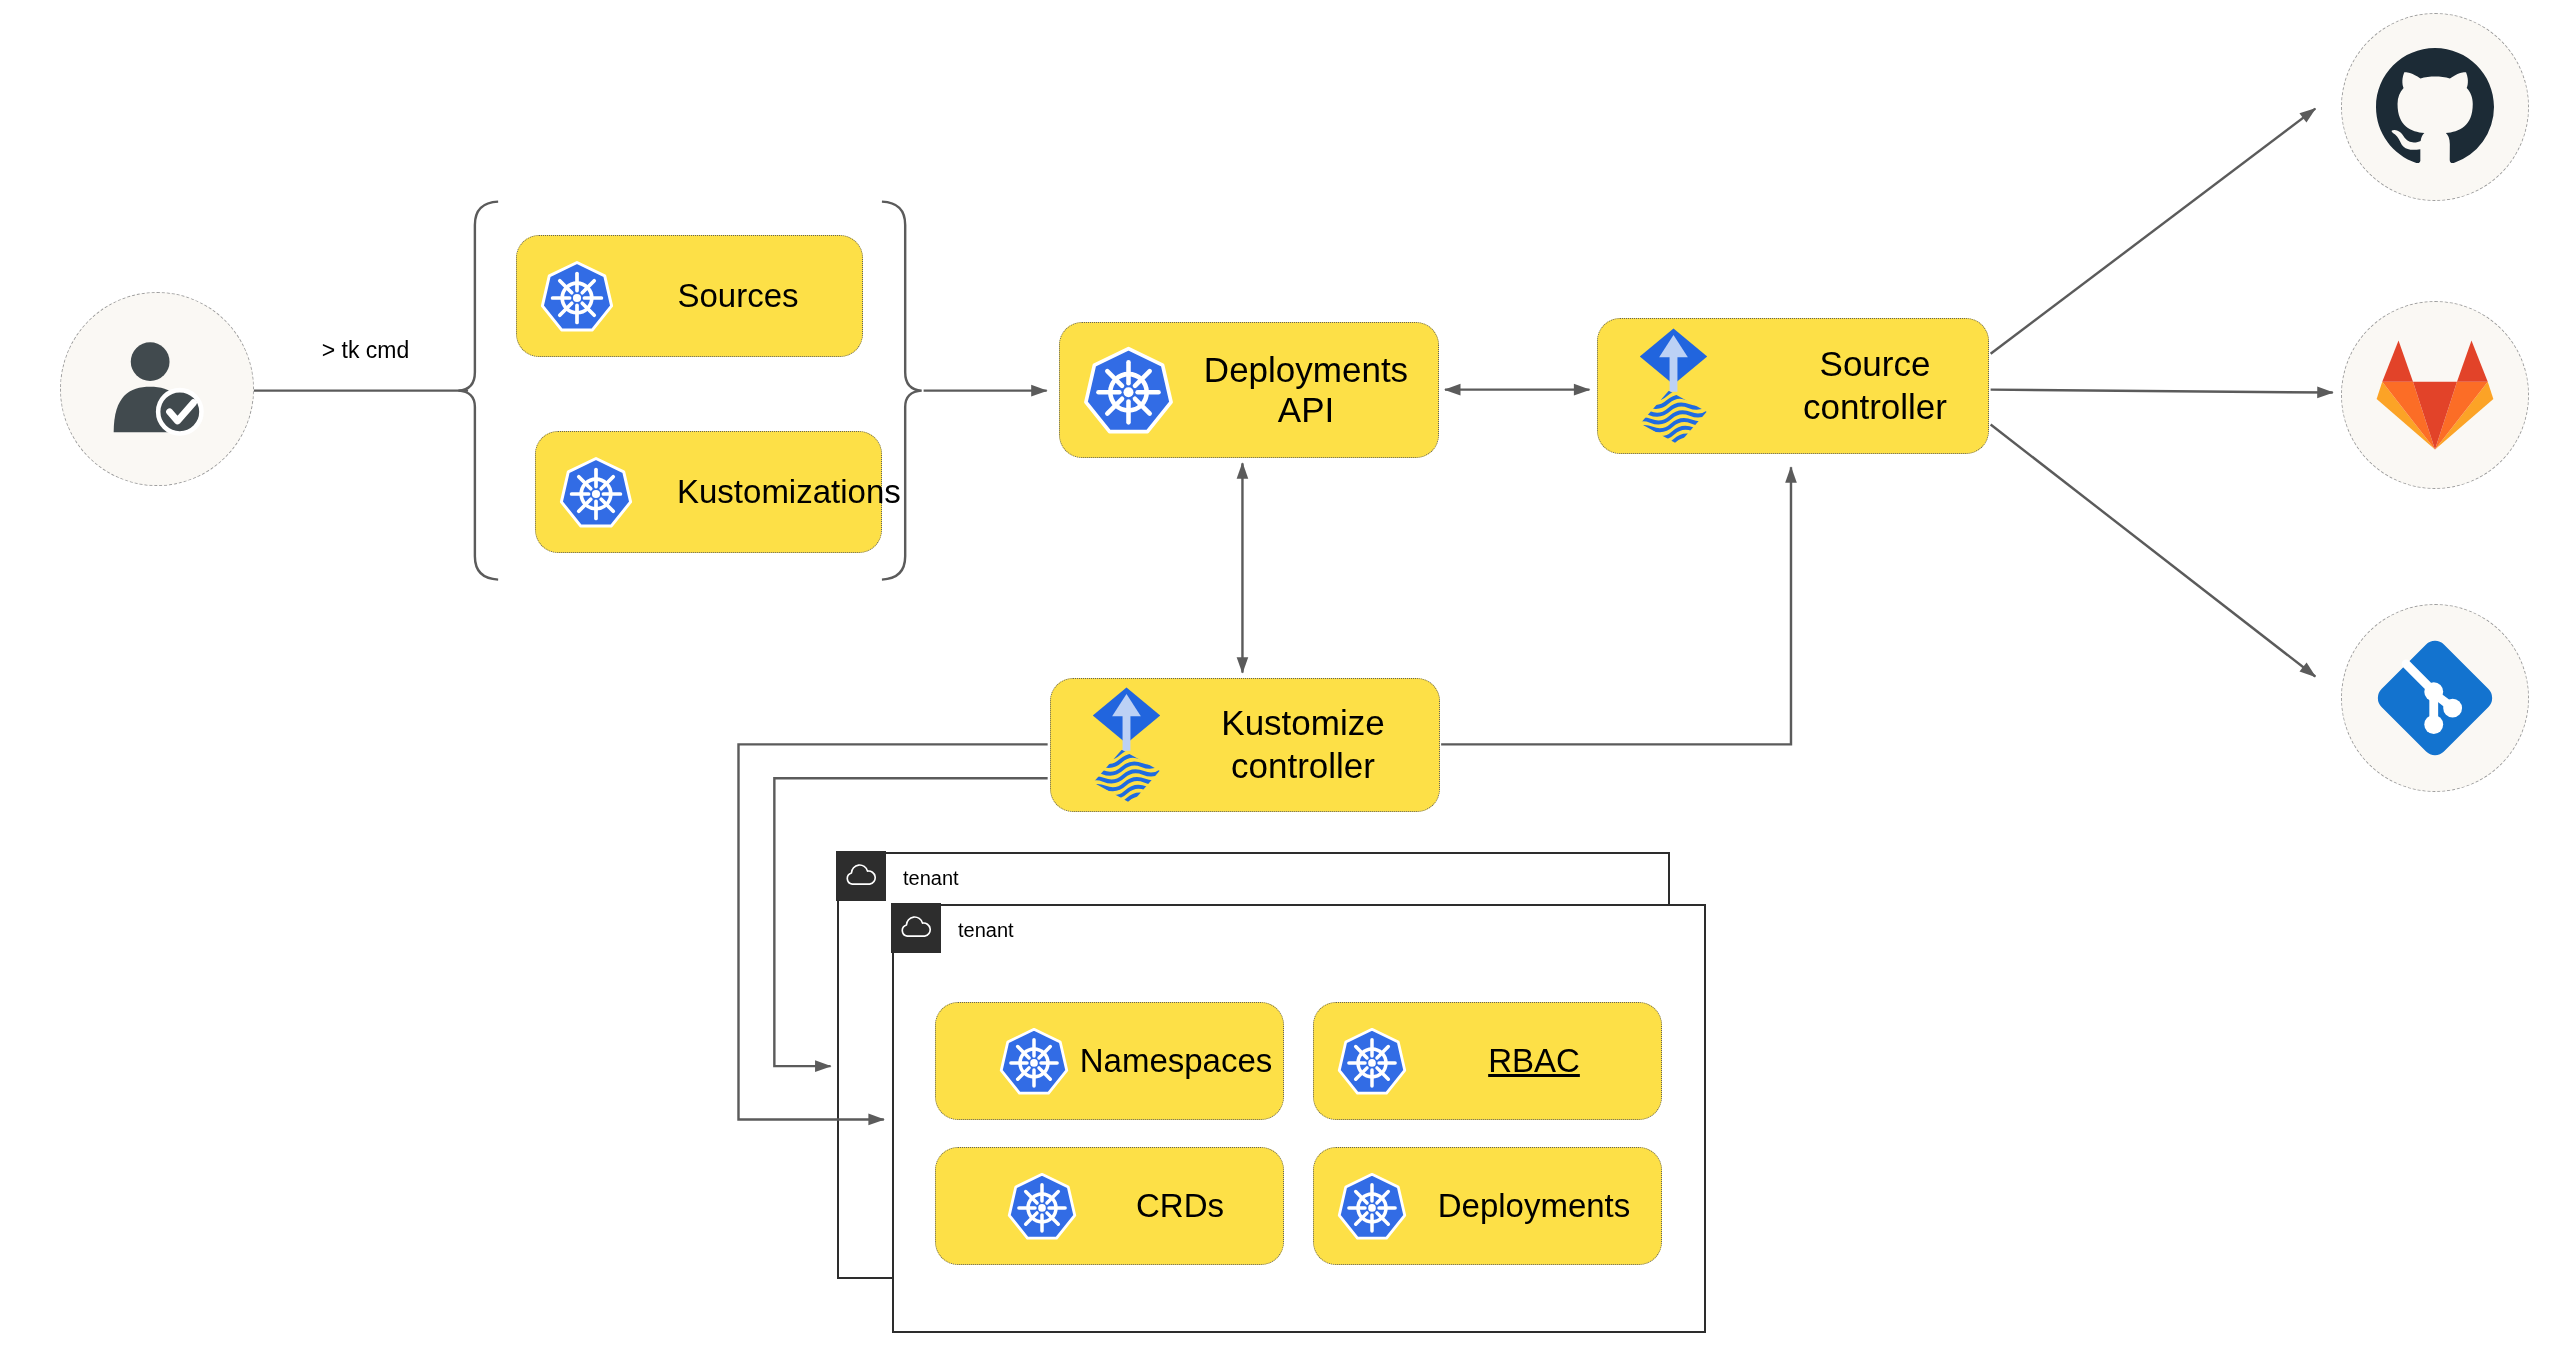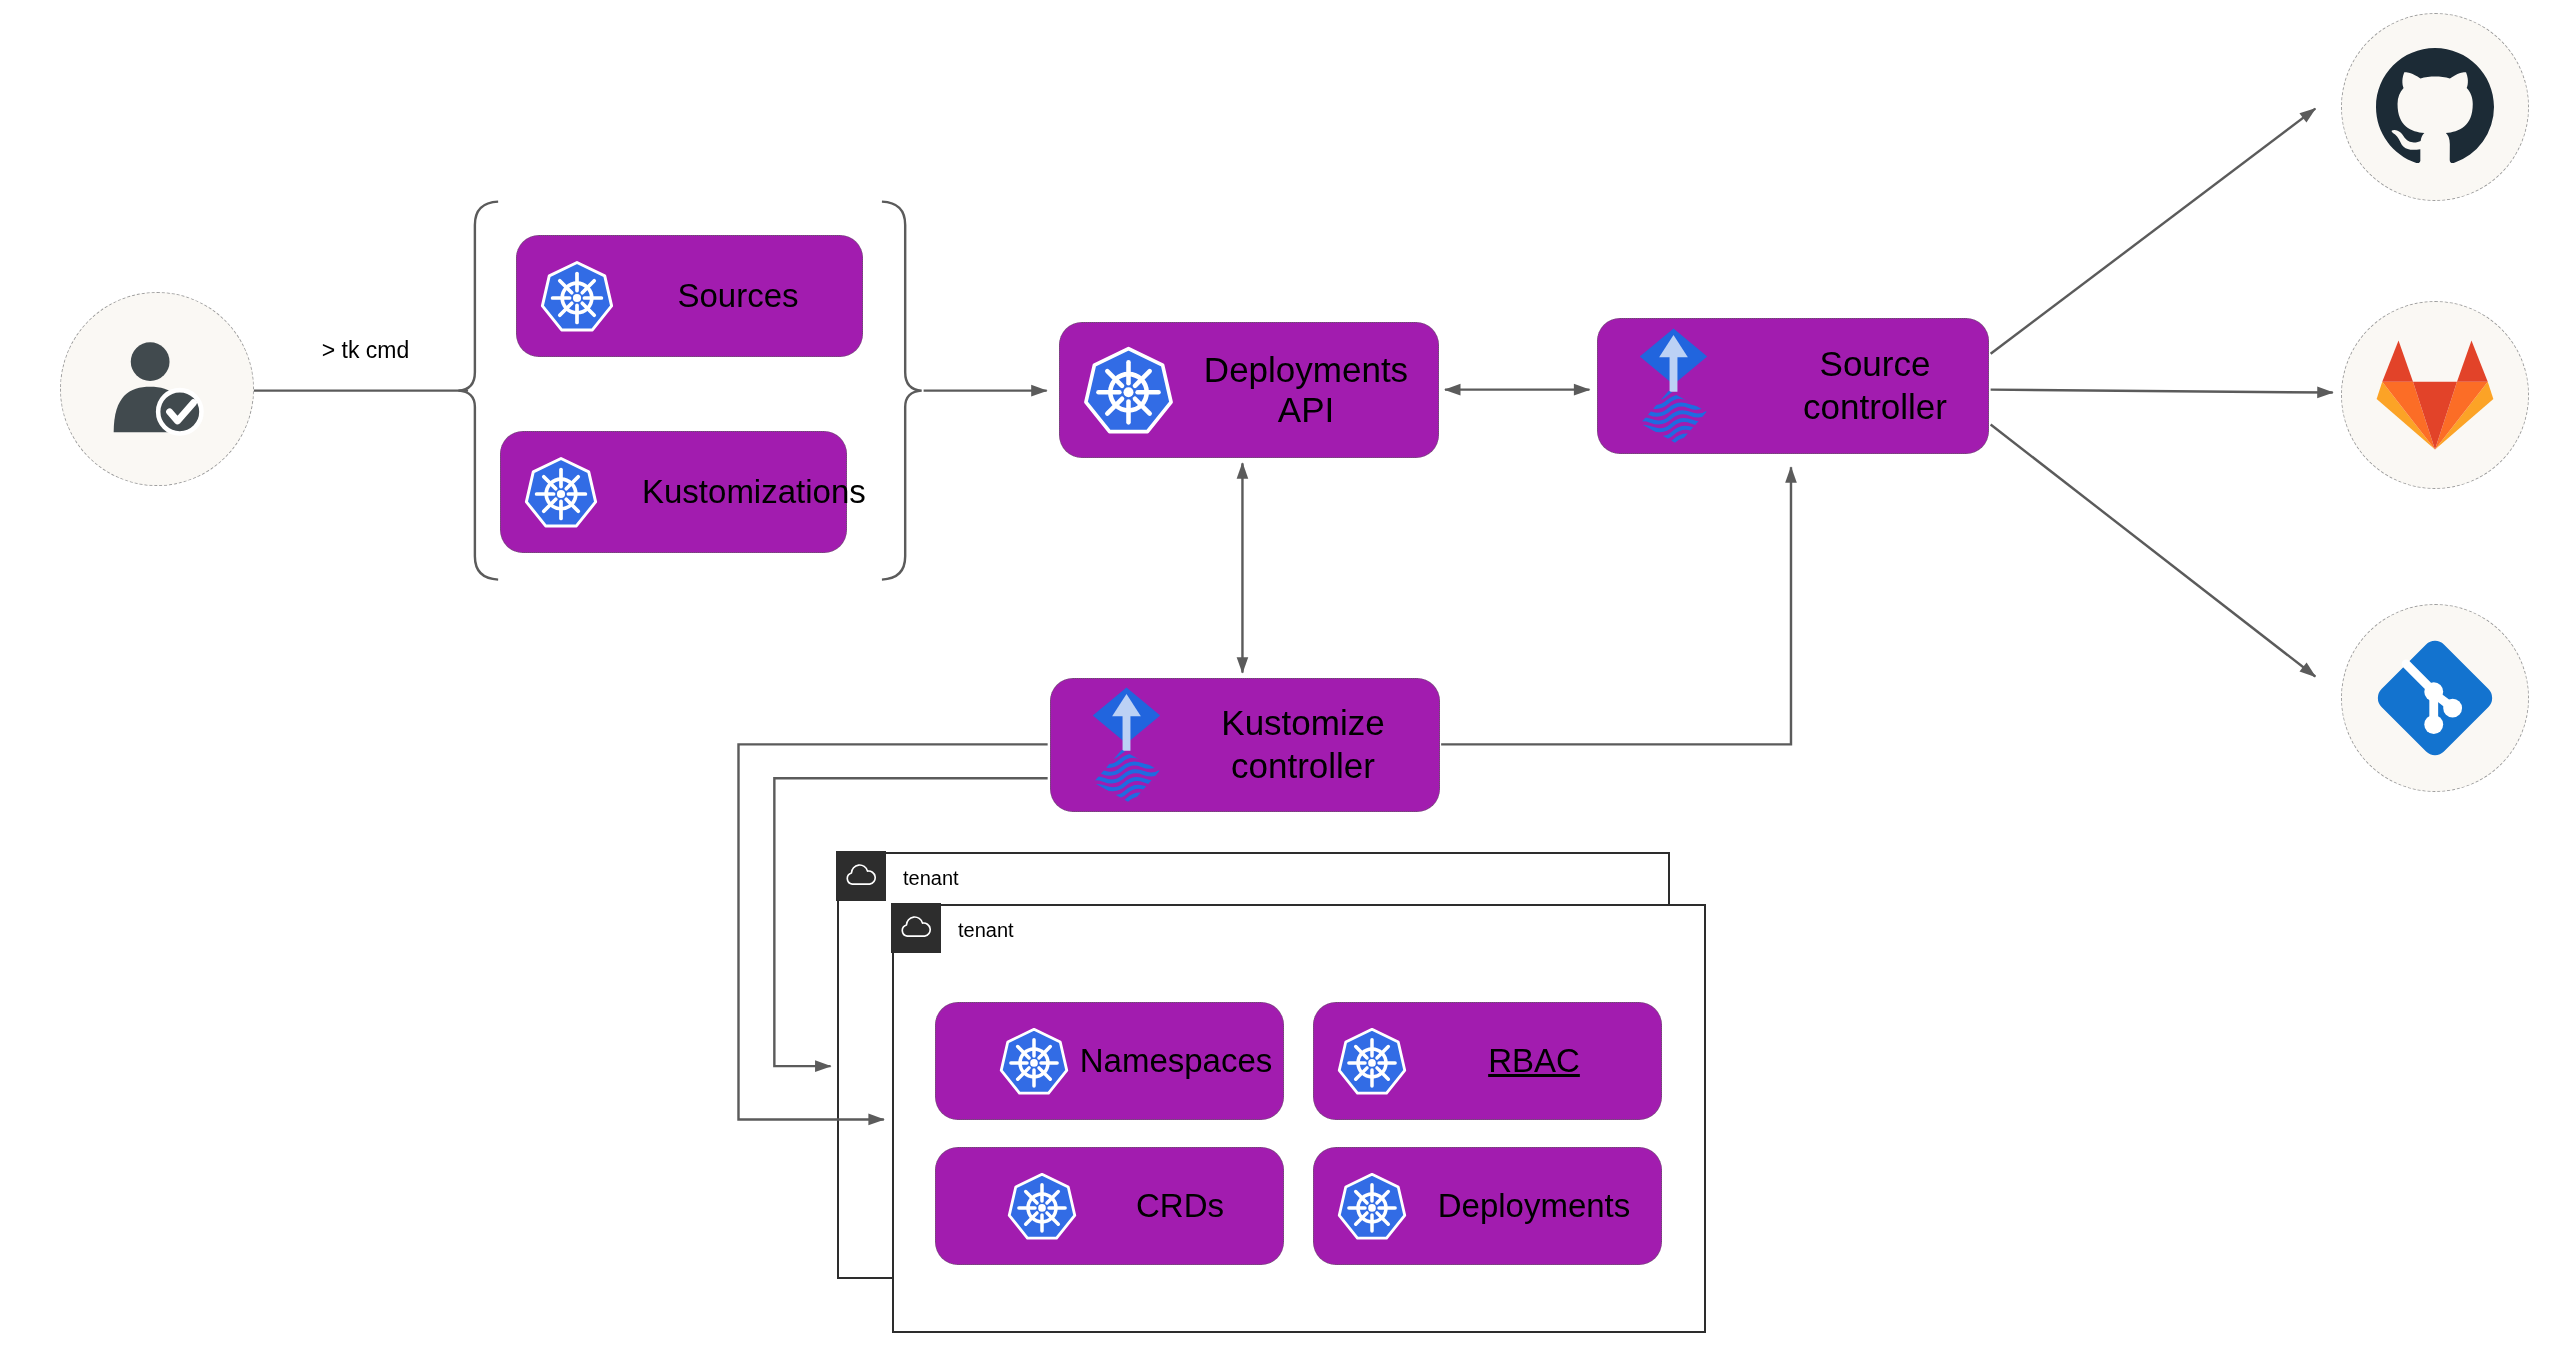--- a/index.html
+++ b/index.html
@@ -1,21 +1,21 @@
 <!DOCTYPE html>
 <html><head>
 <meta charset="utf-8">
 <style>
   html,body{margin:0;padding:0;background:#ffffff;}
   #canvas{position:relative;width:2576px;height:1355px;background:#ffffff;overflow:hidden;
           font-family:"Liberation Sans",sans-serif;color:#000;}
   
   #wires{position:absolute;left:0;top:0;width:2576px;height:1355px;z-index:6;pointer-events:none;}
   
-  .resbox{position:absolute;box-sizing:border-box;background:#a21caf;border:1.9px dotted #616161;
+  .resbox{position:absolute;box-sizing:border-box;background:#fde047;border:1.9px dotted #616161;
           border-radius:23px;display:flex;align-items:center;z-index:3;}
   .resbox .icon{flex:0 0 auto;margin-left:23px;}
   .resbox .lbl{flex:1 1 auto;text-align:center;font-size:33px;}
   .bigbox .lbl{font-size:35px;}
   .ctrl-label{white-space:pre-line;line-height:1.22;}
   
   .dcircle{position:absolute;box-sizing:border-box;border-radius:50%;background:#faf8f4;
            border:1.9px dashed #9e9e9e;display:flex;align-items:center;justify-content:center;z-index:3;}
   
   .tenant{position:absolute;box-sizing:border-box;background:#ffffff;border:2.9px solid #2d2d2d;z-index:2;}
@@ -152,21 +152,21 @@
       </svg>
   </div>
   <div class="cmdlabel">&gt; tk cmd</div>
 
   <div class="resbox" style="left:516px;top:235px;width:347px;height:122px;">
     <svg class="icon" width="74" height="77" viewBox="0 0 76 79">
         <use href="#sym-k8s"></use>
       </svg>
     <div class="lbl">Sources</div>
   </div>
-  <div class="resbox" style="left:500px;top:431px;width:347px;height:122px;gap:44px;">
+  <div class="resbox" style="left:535px;top:431px;width:347px;height:122px;gap:44px;">
     <svg class="icon" width="74" height="77" viewBox="0 0 76 79">
         <use href="#sym-k8s"></use>
       </svg>
     <div class="lbl">Kustomizations</div>
   </div>
 
   <div class="resbox bigbox" style="left:1059px;top:322px;width:380px;height:136px;">
     <svg class="icon" width="91" height="95" viewBox="0 0 94 98">
         <use href="#sym-k8s"></use>
       </svg>

